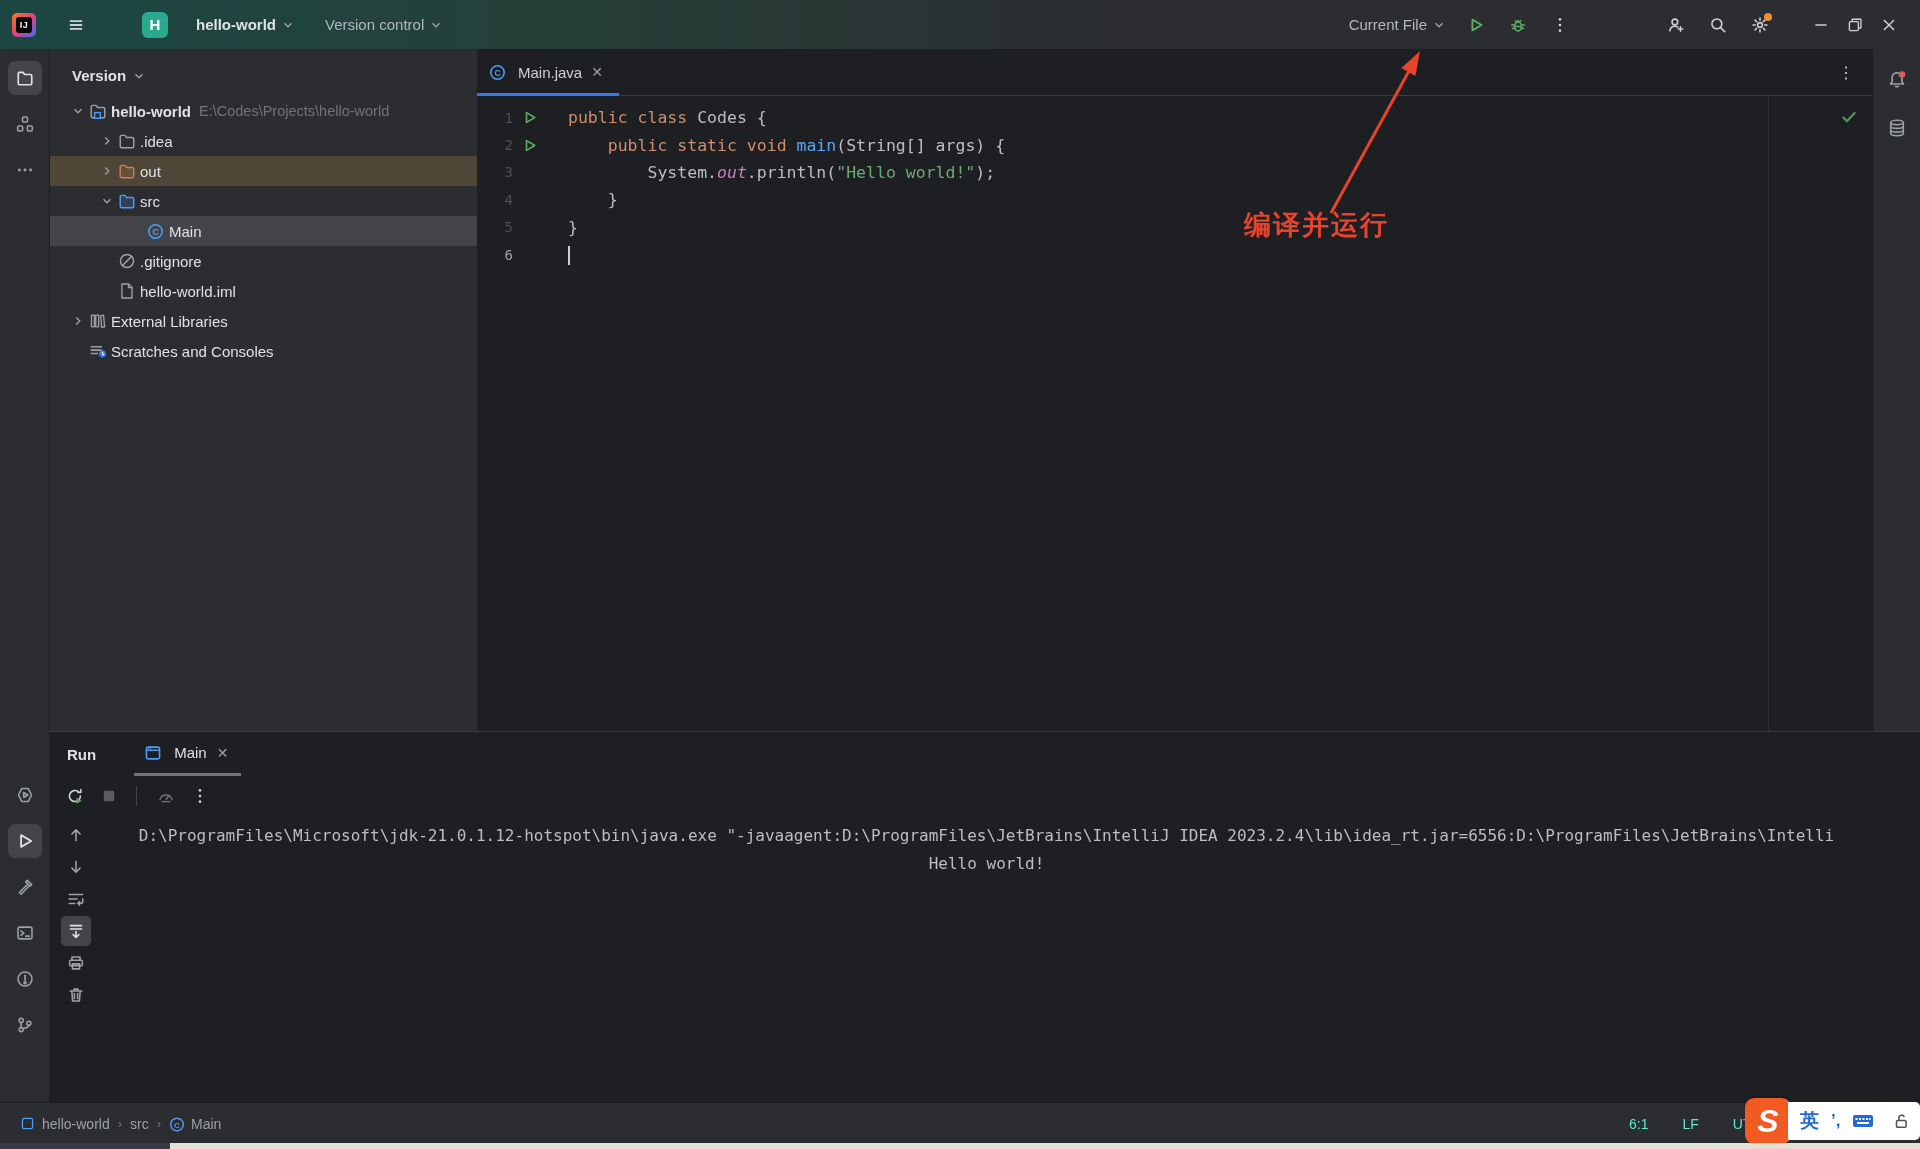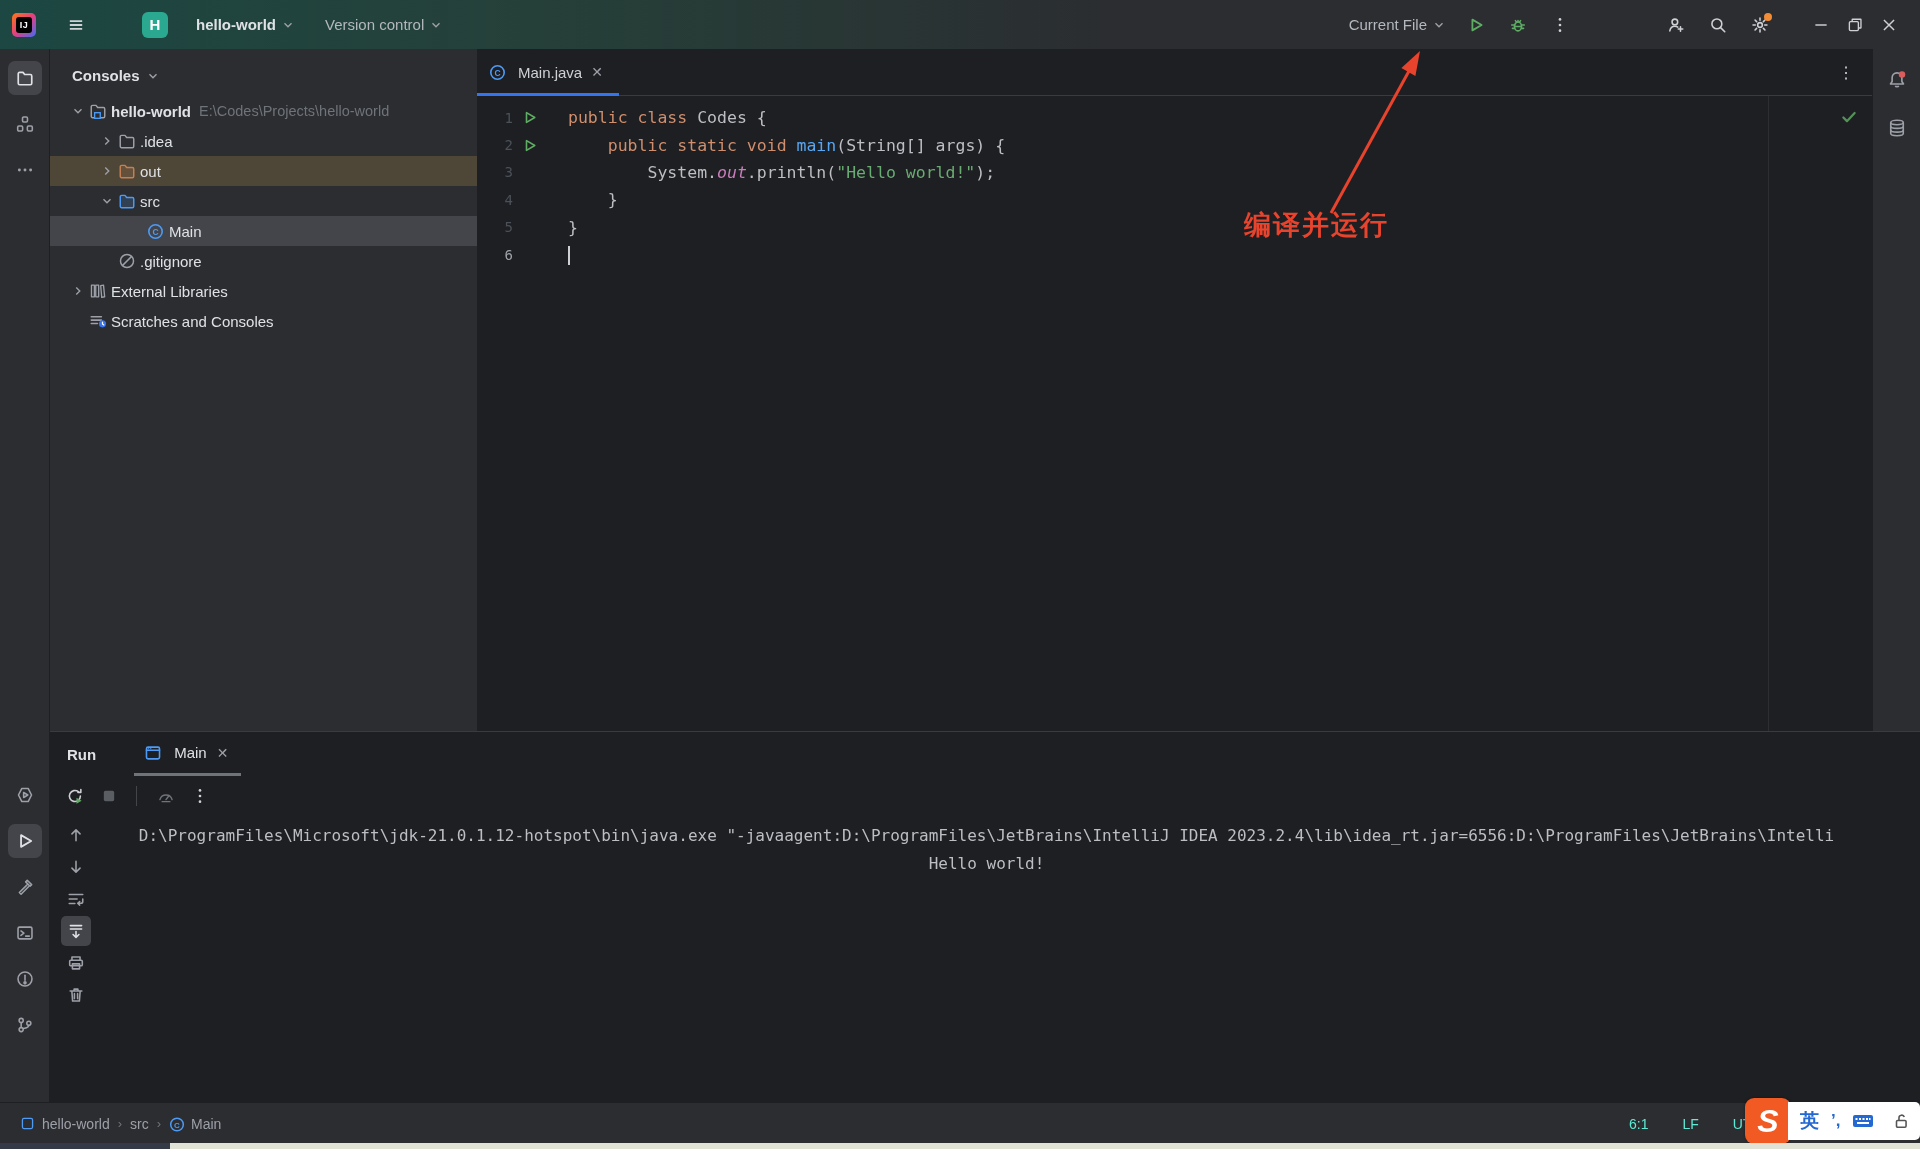--- a/index.html
+++ b/index.html
@@ -269,21 +269,21 @@
             <circle cx="4.6" cy="12.1" r="1.8"></circle>
             <circle cx="11.4" cy="6.4" r="1.8"></circle>
             <path d="M4.6 5.7v4.6M11.4 8.2c0 2.2-2.6 2.6-4.8 2.9"></path>
           </svg>
         </div>
       </div>
   </nav>
 
   <section class="project-panel">
     <div class="pp-header">
-      <span>Consoles</span>
+      <span>Version</span>
       <span class="chev">
           <svg class="icon" width="14" height="14" viewBox="0 0 16 16">
             <path d="M4 6l4 4 4-4" fill="none" stroke="currentColor" stroke-width="1.6"></path>
           </svg>
         </span>
     </div>
     <div id="project-tree">
         <div class="tree-row" style="padding-left: 17px;">
           <span class="t-chev">
             <svg class="icon" width="14" height="14" viewBox="0 0 16 16">
@@ -350,20 +350,30 @@
         </div>
         <div class="tree-row" style="padding-left: 46px;">
           <span class="t-chev"></span>
           <span class="t-icon">
             <svg class="icon" width="18" height="18" viewBox="0 0 16 16" fill="none" stroke="#9da0a8" stroke-width="1.3">
               <circle cx="8" cy="8" r="5.8"></circle>
               <path d="M3.9 12.1L12.1 3.9"></path>
             </svg>
           </span>
           <span class="t-label">.gitignore</span>
+        </div>
+        <div class="tree-row" style="padding-left: 46px;">
+          <span class="t-chev"></span>
+          <span class="t-icon">
+            <svg class="icon" width="18" height="18" viewBox="0 0 16 16" fill="none" stroke="#9da0a8" stroke-width="1.2" stroke-linejoin="round">
+              <path d="M3.5 1.8h6l3 3v9.4h-9z"></path>
+              <path d="M9.3 1.8v3.2h3.2"></path>
+            </svg>
+          </span>
+          <span class="t-label">hello-world.iml</span>
         </div>
         <div class="tree-row" style="padding-left: 17px;">
           <span class="t-chev">
             <svg class="icon" width="14" height="14" viewBox="0 0 16 16">
               <path d="M6 4l4 4-4 4" fill="none" stroke="currentColor" stroke-width="1.6"></path>
             </svg>
           </span>
           <span class="t-icon">
             <svg class="icon" width="18" height="18" viewBox="0 0 16 16" fill="none" stroke="#9da0a8" stroke-width="1.2" stroke-linejoin="round">
               <rect x="2.2" y="2.8" width="2.6" height="10.4"></rect>

